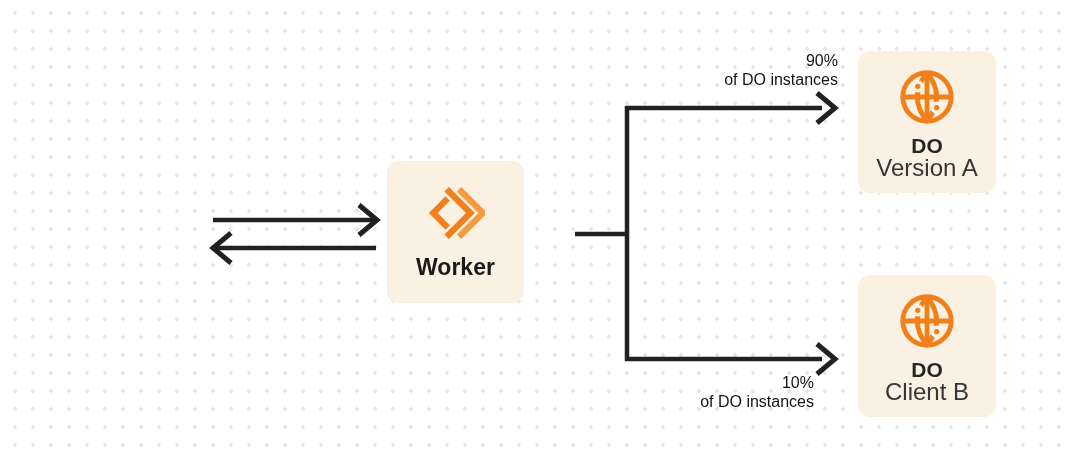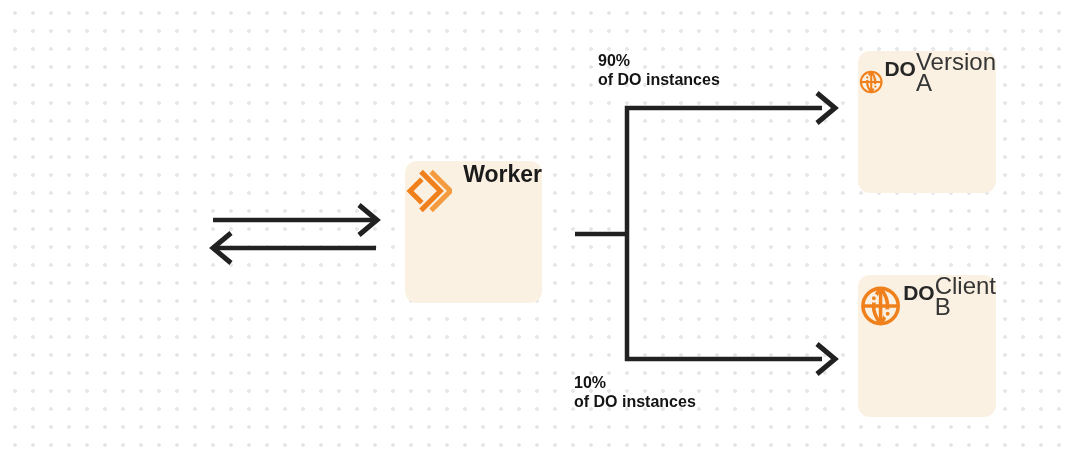--- a/index.html
+++ b/index.html
@@ -16,37 +16,37 @@
     color: #1b1b1b;
   }
   .connectors {
     position: absolute;
     left: 0; top: 0;
     width: 1072px; height: 452px;
   }
   .node {
     position: absolute;
     display: flex;
-    flex-direction: row;
-    align-items: flex-start;
+    flex-direction: column;
+    align-items: center;
     justify-content: center;
   }
   .node-client {
     left: 42px; top: 163px;
     width: 146px; height: 140px;
     background: #f6f6f7;
     border-radius: 8px;
   }
   .node-client .node-label {
     font-size: 24px;
     font-weight: 700;
     color: #1b1b1b;
   }
   .node-worker {
-    left: 405px; top: 161px;
+    left: 387px; top: 161px;
     width: 137px; height: 142px;
     background: #fbf1e2;
     border-radius: 12px;
     gap: 11px;
   }
   .node-worker .node-label {
     font-size: 23px;
     font-weight: 700;
     color: #1b1b1b;
   }
@@ -66,23 +66,23 @@
   }
   .do-subtitle {
     font-size: 24px;
     font-weight: 400;
     color: #353535;
     line-height: 21px;
   }
   .branch-label {
     position: absolute;
     width: 240px;
-    text-align: left;
+    text-align: right;
     font-size: 16px;
-    font-weight: 700;
+    font-weight: 400;
     line-height: 19px;
     color: #141414;
   }
   .branch-label-top { left: 598px; top: 51px; }
   .branch-label-bottom { left: 574px; top: 373px; }
   .icon { display: block; }
 </style>
 </head>
 <body>
 

